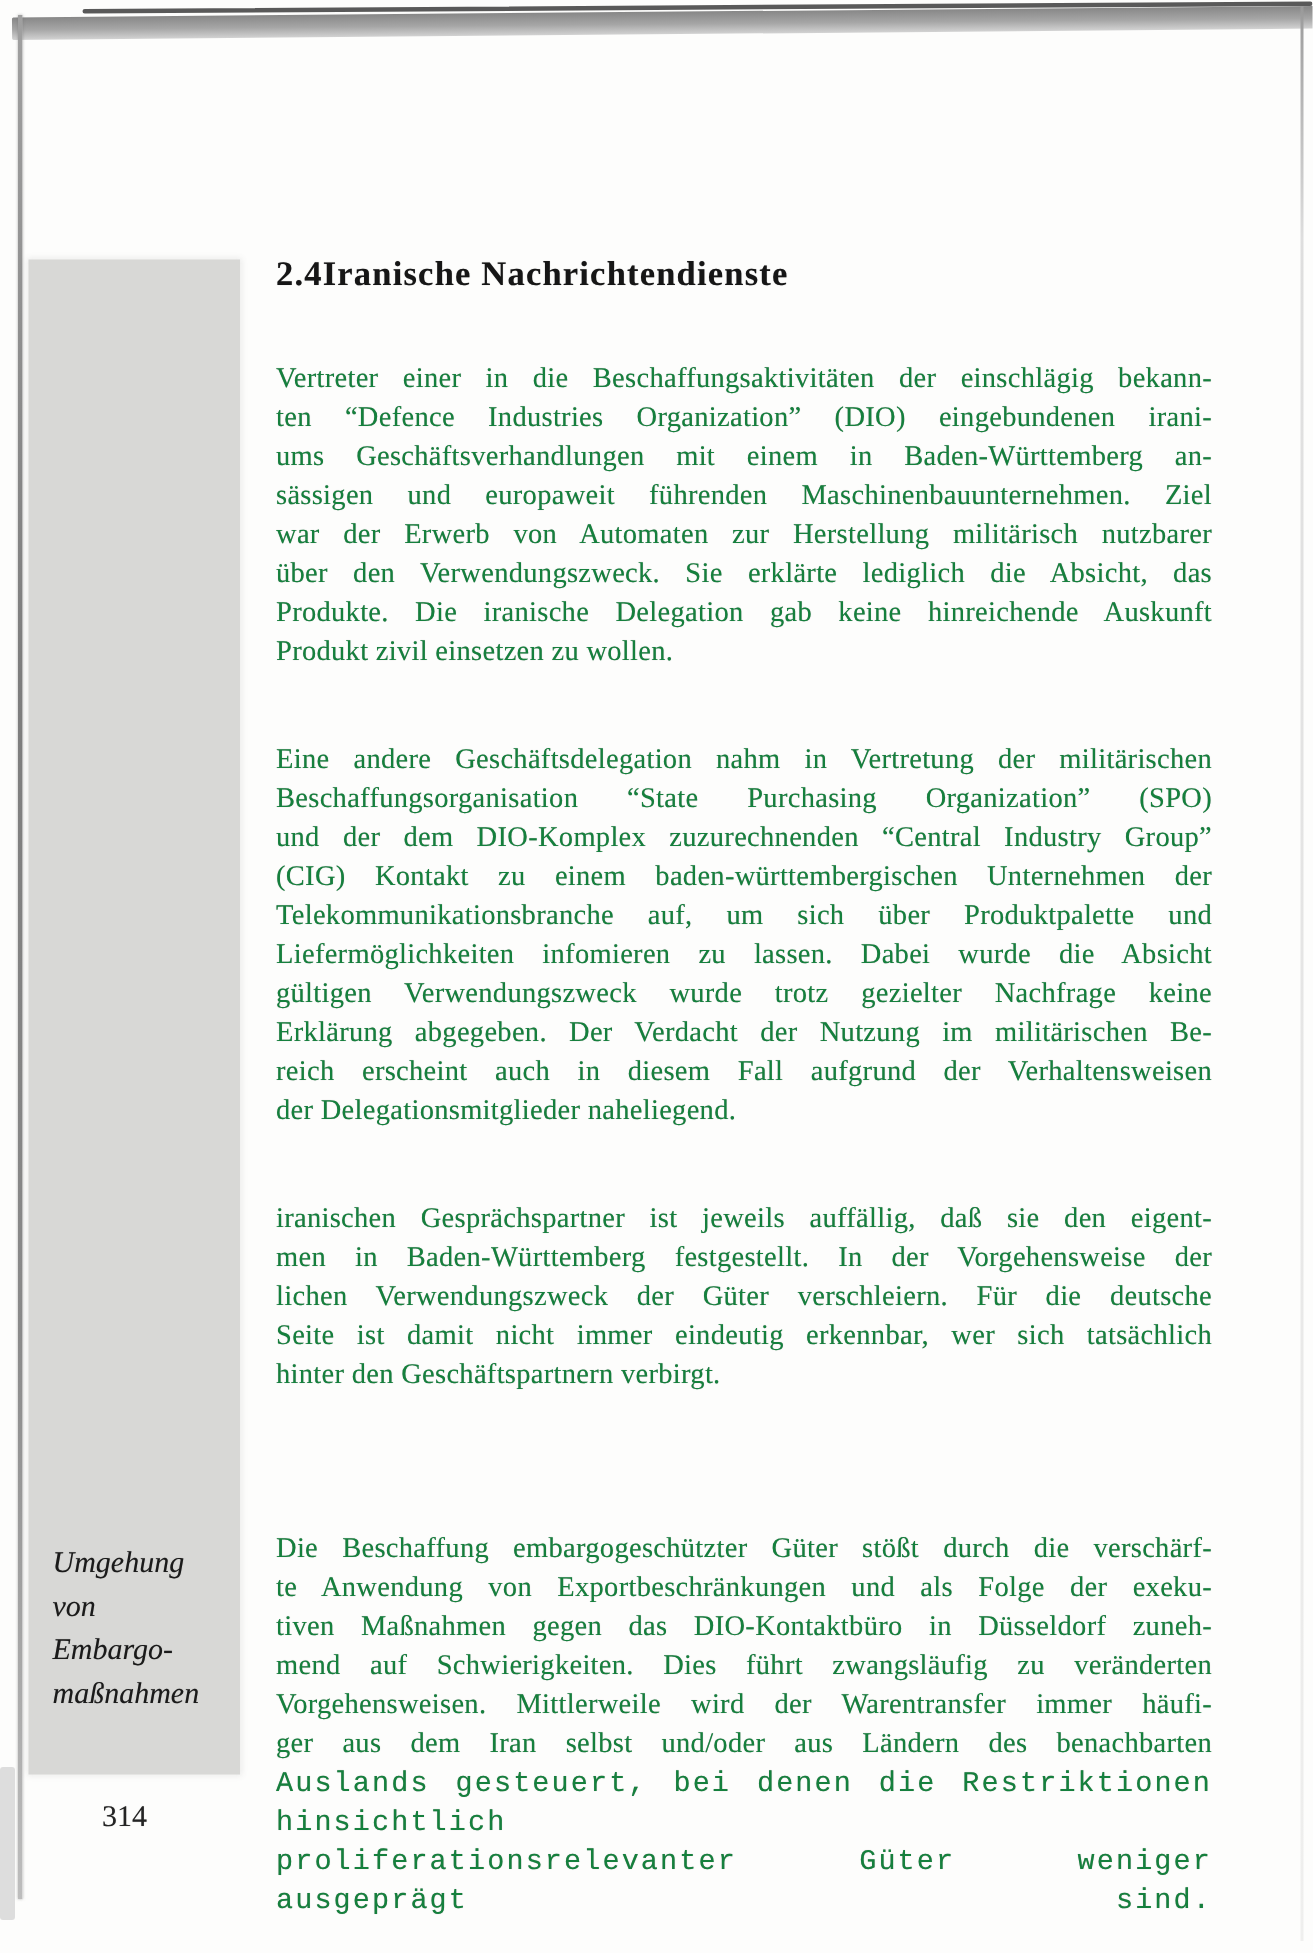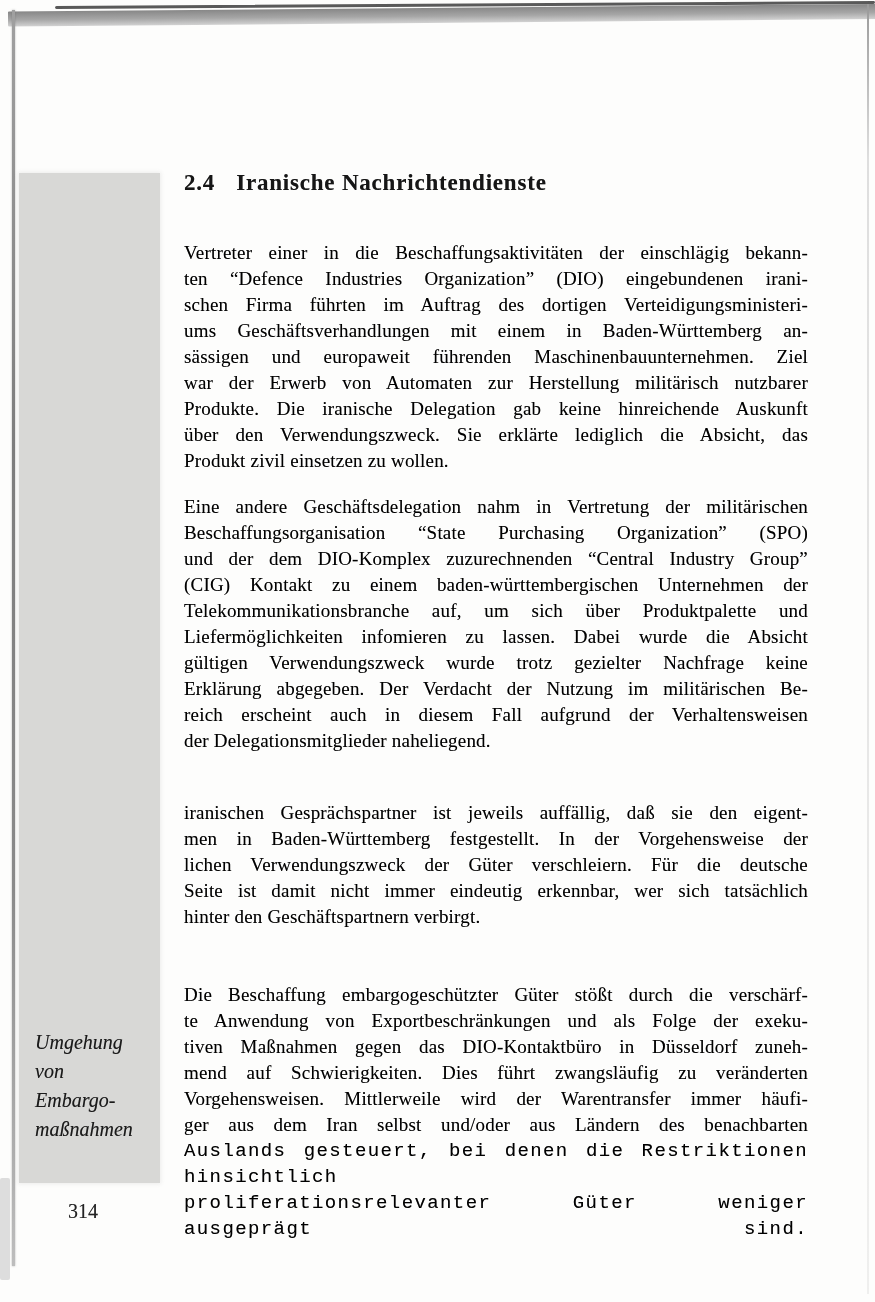--- a/index.html
+++ b/index.html
@@ -26,26 +26,26 @@
     background:linear-gradient(180deg,#9a9a9a 0%,#dedede 12%,#efefee 100%);}
 
   
   .gray-block{position:absolute;left:19px;top:173px;width:141px;height:1010px;
     background:#d8d8d6;box-shadow:0 0 4px 1px rgba(90,90,90,.10);}
 
   
   .heading{position:absolute;left:184px;top:170px;margin:0;
     font-size:23px;font-weight:bold;letter-spacing:.8px;color:#161616;
     text-shadow:0 0 .5px rgba(20,20,20,.45);white-space:nowrap;}
-  .heading .hnum{margin-right:21px;}
+  .heading .hnum{}
 
   
   .para{position:absolute;left:184px;width:624px;font-size:19px;line-height:26px;
-    letter-spacing:.2px;color:#000000;text-shadow:0 0 .5px rgba(30,30,30,.4);}
-  .p1{top:240px;} .p2{top:494px;} .p3{top:800px;} .p4{top:982px;}
+    letter-spacing:.2px;color:#15803d;text-shadow:0 0 .5px rgba(30,30,30,.4);}
+  .p1{top:240px;} .p2{top:494px;} .p3{top:800px;} .p4{top:1020px;}
   .tline{text-align:justify;text-align-last:justify;}
   .tline.tlast{text-align-last:left;}
   .tline.spread{letter-spacing:1.4px;font-family:Liberation Mono, monospace;}
   .b{font-weight:normal;}
 
   
   .margin-note{position:absolute;left:35px;top:1028px;width:125px;
     font-size:20px;font-weight:normal;font-style:italic;line-height:29px;color:#1a1a1a;
     text-shadow:0 0 .5px rgba(20,20,20,.4);}
   .margin-note .tline{text-align:left;text-align-last:left;}
@@ -63,26 +63,25 @@
   <div class="edge-left-shade"></div>
   <div class="edge-right"></div>
 
   <div class="gray-block"></div>
 
   <h1 class="heading"><span class="hnum">2.4</span><span class="htitle">Iranische Nachrichtendienste</span></h1>
 
   <div class="para p1">
       <div class="tline"><span>Vertreter einer in die Beschaffungsaktivitäten der einschlägig bekann-</span></div>
       <div class="tline"><span>ten </span><span class="b">“Defence Industries Organization” (DIO)</span><span> eingebundenen irani-</span></div>
-      <div class="tline"><span>schen Firma führten im Auftrag des dortigen Verteidigungsministeri-</span></div>
       <div class="tline"><span>ums Geschäftsverhandlungen mit einem in Baden-Württemberg an-</span></div>
       <div class="tline"><span>sässigen und europaweit führenden Maschinenbauunternehmen. Ziel</span></div>
       <div class="tline"><span>war der Erwerb von Automaten zur Herstellung militärisch nutzbarer</span></div>
+      <div class="tline"><span>über den Verwendungszweck. Sie erklärte lediglich die Absicht, das</span></div>
       <div class="tline"><span>Produkte. Die iranische Delegation gab keine hinreichende Auskunft</span></div>
-      <div class="tline"><span>über den Verwendungszweck. Sie erklärte lediglich die Absicht, das</span></div>
       <div class="tline tlast"><span>Produkt zivil einsetzen zu wollen.</span></div>
     </div>
   <div class="para p2">
       <div class="tline"><span>Eine andere Geschäftsdelegation nahm in Vertretung der militärischen</span></div>
       <div class="tline"><span>Beschaffungsorganisation </span><span class="b">“State Purchasing Organization” (SPO)</span></div>
       <div class="tline"><span>und der dem DIO-Komplex zuzurechnenden </span><span class="b">“Central Industry Group”</span></div>
       <div class="tline"><span class="b">(CIG)</span><span> Kontakt zu einem baden-württembergischen Unternehmen der</span></div>
       <div class="tline"><span>Telekommunikationsbranche auf, um sich über Produktpalette und</span></div>
       <div class="tline"><span>Liefermöglichkeiten infomieren zu lassen. Dabei wurde die Absicht</span></div>
       <div class="tline"><span>gültigen Verwendungszweck wurde trotz gezielter Nachfrage keine</span></div>

